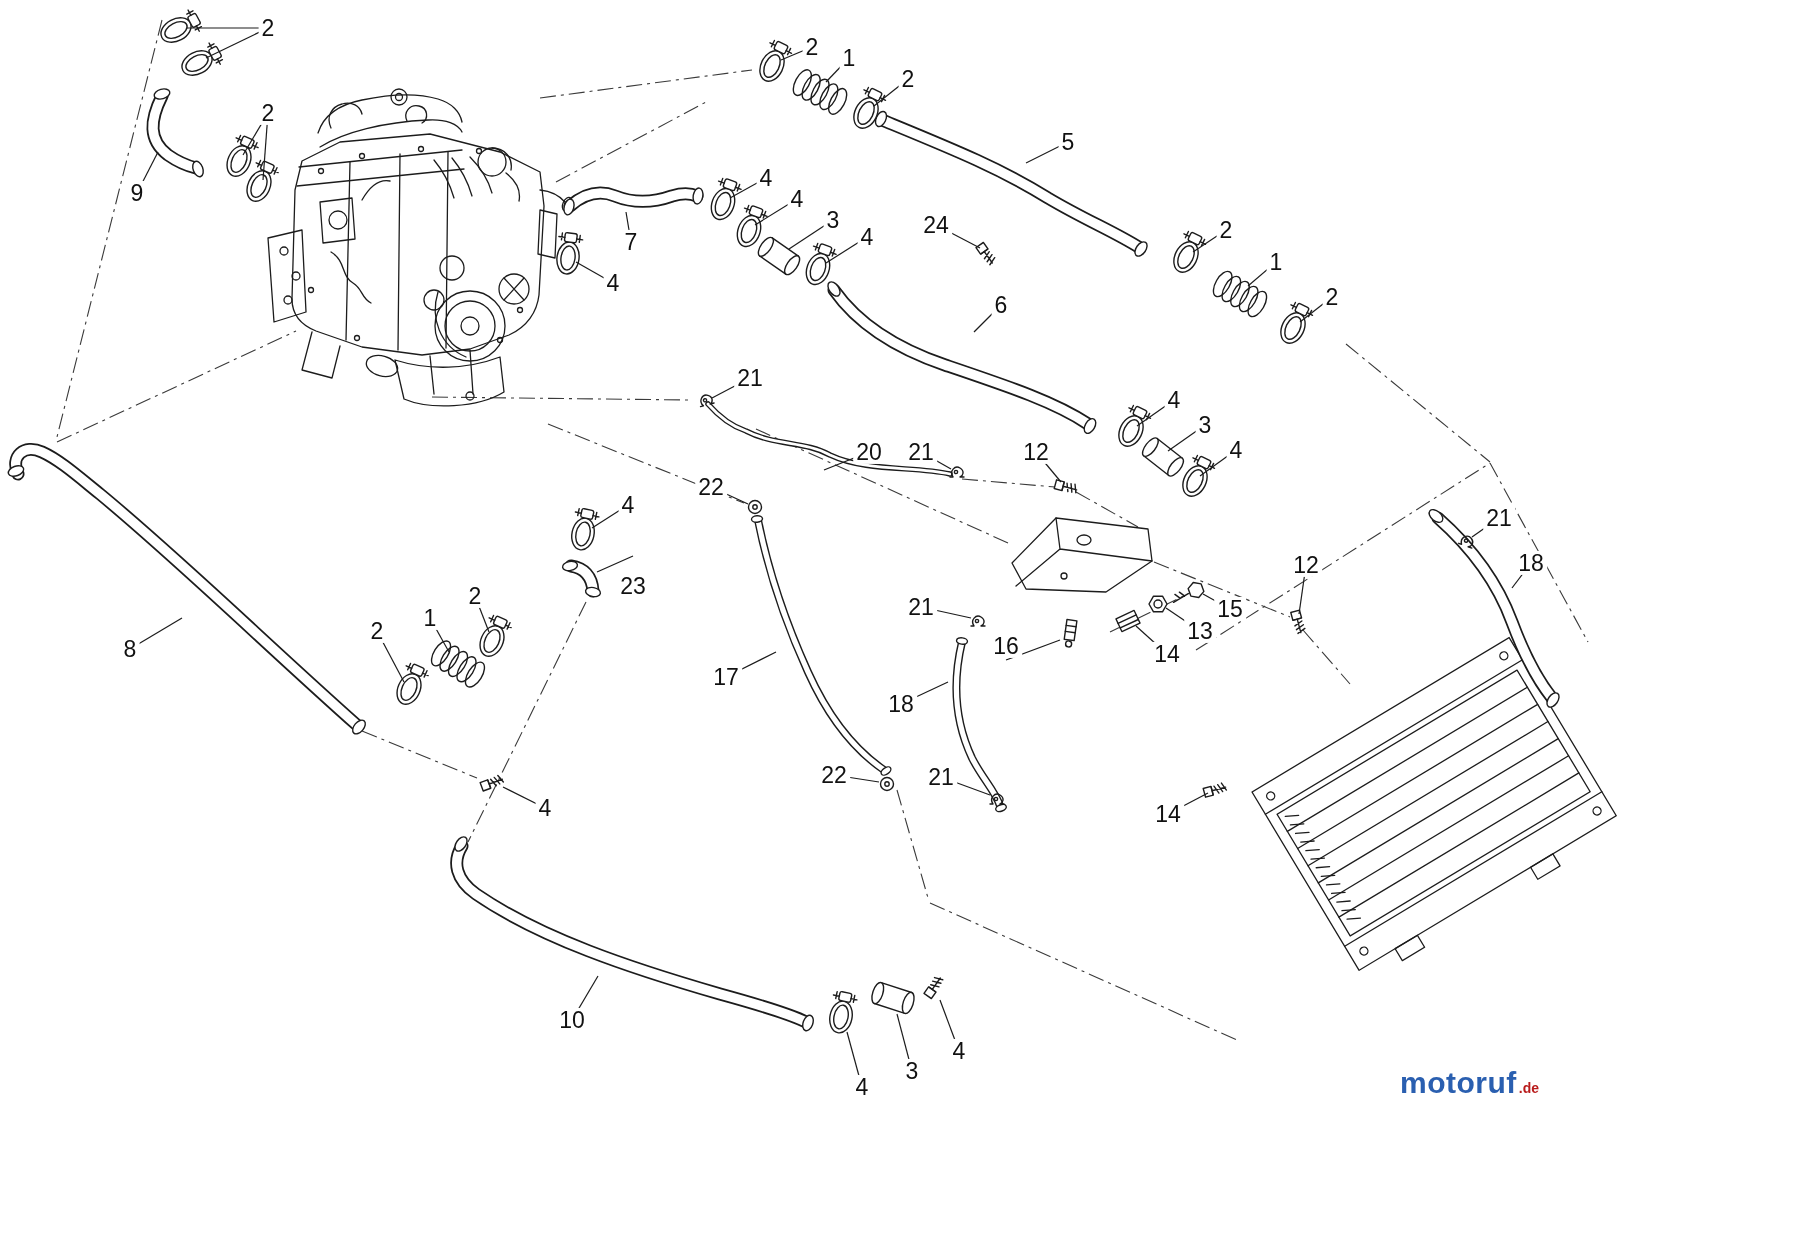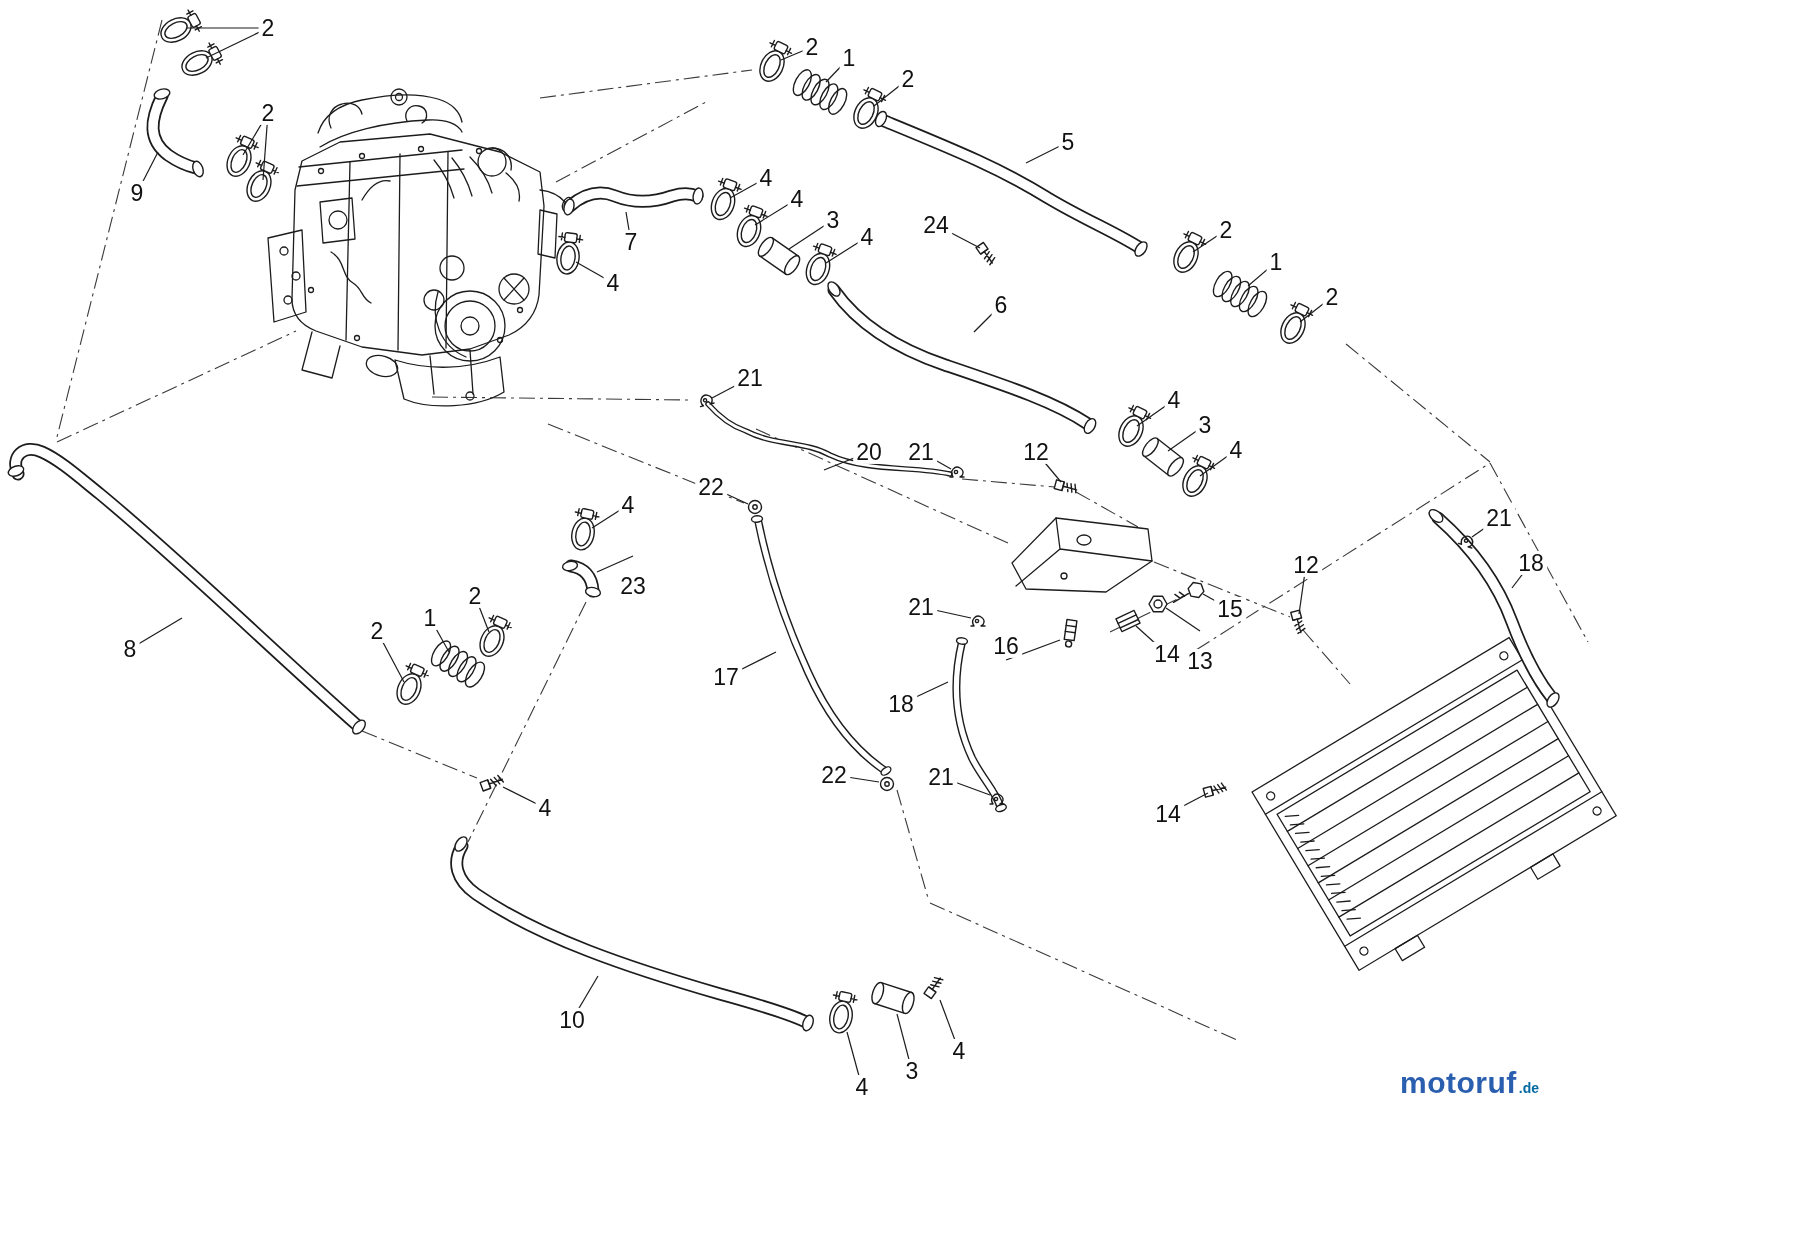--- a/index.html
+++ b/index.html
@@ -430,33 +430,33 @@
       <div class="callout" style="left: 628px; top: 505px;">4</div>
       <div class="callout" style="left: 633px; top: 556px; margin-top: 30px;">23</div>
       <div class="callout" style="left: 475px; top: 596px;">2</div>
       <div class="callout" style="left: 430px; top: 618px;">1</div>
       <div class="callout" style="left: 377px; top: 631px;">2</div>
       <div class="callout" style="left: 130px; top: 649px;">8</div>
       <div class="callout" style="left: 1499px; top: 518px;">21</div>
       <div class="callout" style="left: 1531px; top: 563px;">18</div>
       <div class="callout" style="left: 1306px; top: 565px;">12</div>
       <div class="callout" style="left: 1230px; top: 609px;">15</div>
-      <div class="callout" style="left: 1200px; top: 661px;">13</div>
+      <div class="callout" style="left: 1200px; top: 631px;">13</div>
       <div class="callout" style="left: 1167px; top: 654px;">14</div>
       <div class="callout" style="left: 1006px; top: 646px;">16</div>
       <div class="callout" style="left: 921px; top: 607px;">21</div>
       <div class="callout" style="left: 726px; top: 677px; text-align: center;">17</div>
       <div class="callout" style="left: 901px; top: 704px;">18</div>
       <div class="callout" style="left: 834px; top: 775px;">22</div>
       <div class="callout" style="left: 941px; top: 777px;">21</div>
       <div class="callout" style="left: 1168px; top: 814px;">14</div>
       <div class="callout" style="left: 545px; top: 808px;">4</div>
       <div class="callout" style="left: 572px; top: 1020px;">10</div>
       <div class="callout" style="left: 862px; top: 1087px;">4</div>
       <div class="callout" style="left: 912px; top: 1071px;">3</div>
       <div class="callout" style="left: 959px; top: 1051px;">4</div>
     </div>
 
   <div class="watermark">
-    <span class="brand" style="color: rgb(42, 95, 176);">motoruf</span><span class="tld" style="color: #0369a1;">.de</span>
+    <span class="brand" style="color: rgb(42, 95, 176);">motoruf</span><span class="tld" style="color: #b91c1c;">.de</span>
   </div>
 
 </div>
 
 </body></html>

